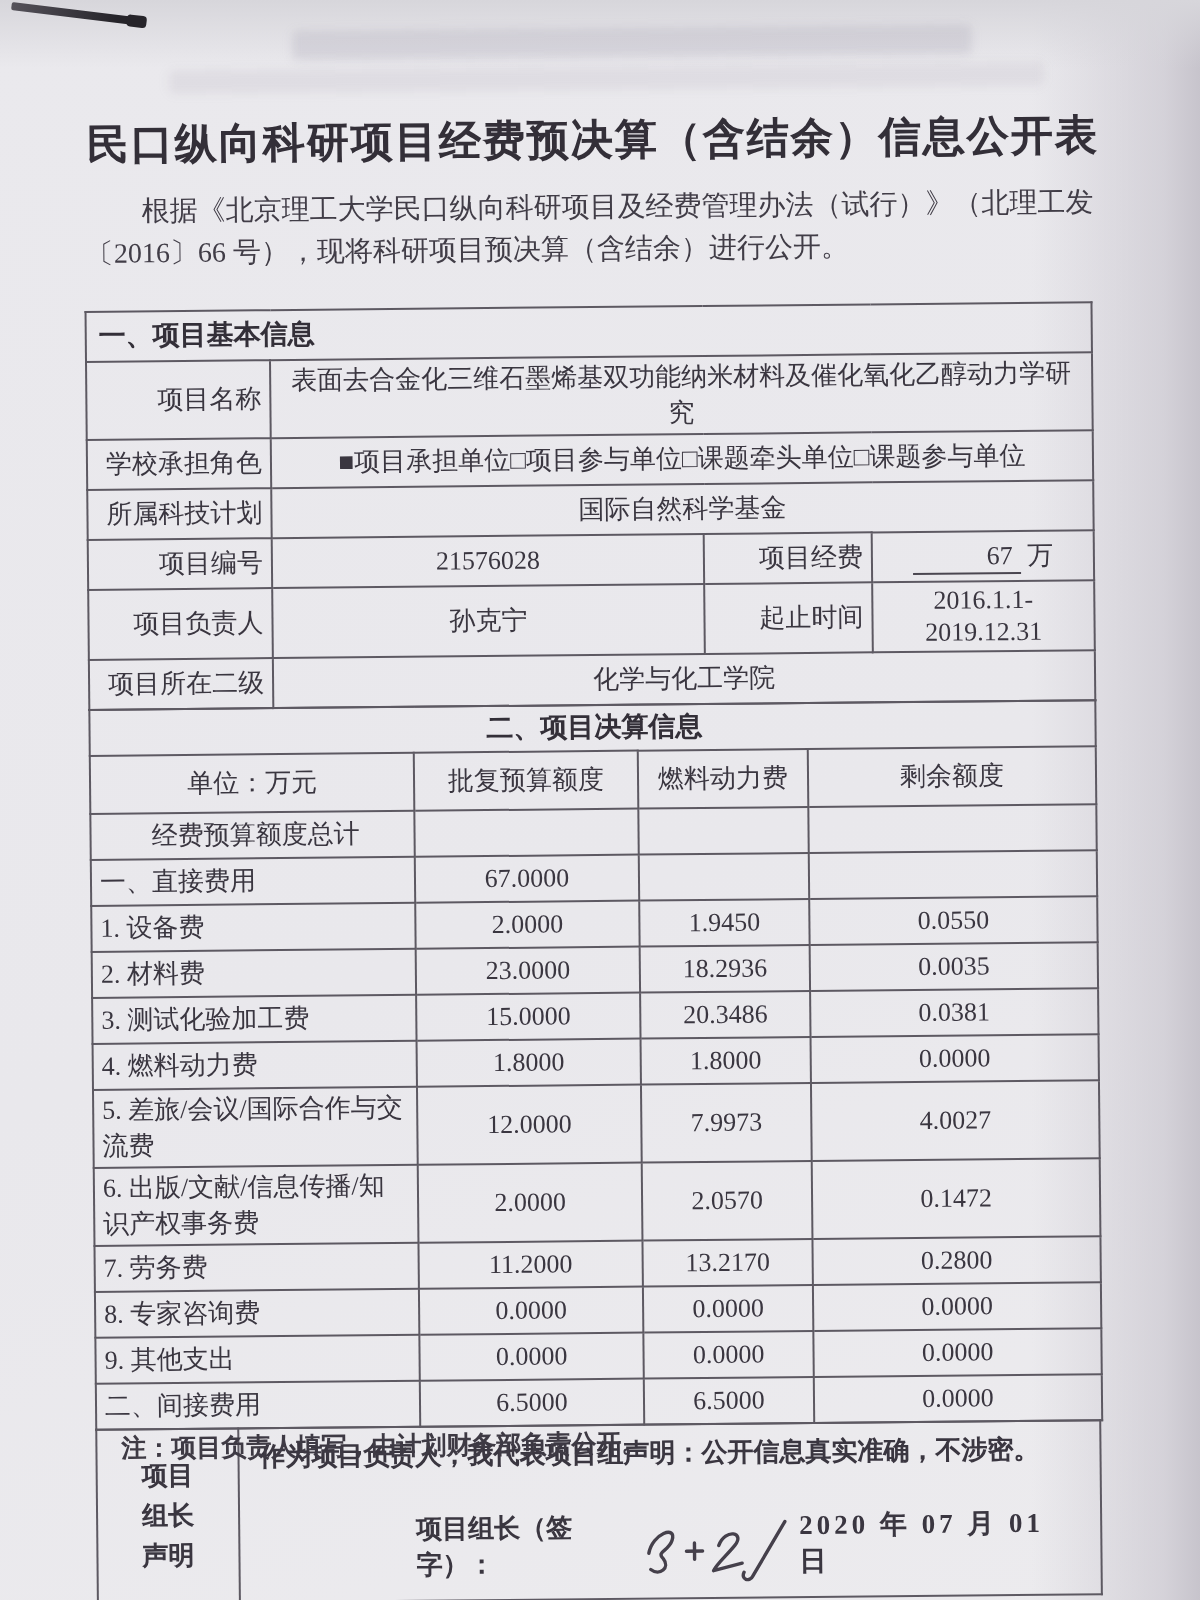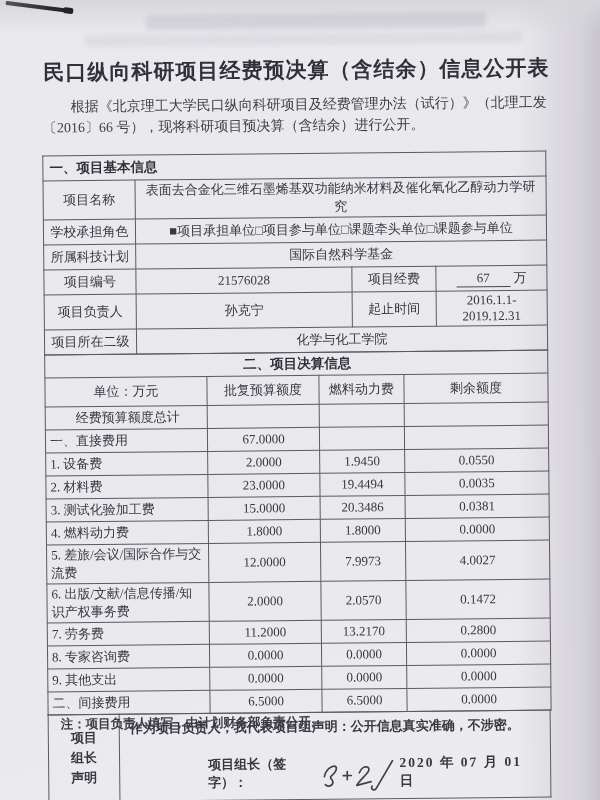--- a/index.html
+++ b/index.html
@@ -31,23 +31,23 @@
   .intro{margin:10px 48px 0 46px;font-size:14px;line-height:21px;
     text-indent:2em;color:#413d47;}
 
   .tables{position:absolute;left:45px;top:153px;width:503px;}
   table{width:100%;border-collapse:collapse;table-layout:fixed;}
   td{border:1px solid #5d5962;font-size:13px;color:#3a3640;
      padding:1px 4px;vertical-align:middle;overflow:hidden;}
   .sec-row td{font-weight:bold;font-family:"Liberation Sans","DejaVu Sans",sans-serif;
      font-size:13.5px;height:22px;padding-left:6px;color:#332f38;}
   .basic td{height:22px;}
-  .basic .lbl{text-align:center;}
+  .basic .lbl{text-align:right;}
   .basic .val{text-align:center;}
-  .underlined{display:inline-block;min-width:46px;text-align:center;
+  .underlined{display:inline-block;min-width:46px;text-align:right;
      border-bottom:1px solid #4a4650;padding:0 4px;}
   .budget td{height:20px;text-align:center;}
   .budget td.lbl{text-align:left;}
   .budget .hdr td{height:26px;font-size:13px;}
   .budget .total-row td.lbl{padding-left:30px;}
   .decl{margin-top:-1px;}
   .decl .decl-label{width:62px;text-align:center;font-weight:bold;
      font-size:13px;line-height:20px;}
   .decl .decl-body{height:86px;padding:0;vertical-align:top;position:relative;}
   .statement{margin:5px 8px 0 10px;font-weight:600;font-size:13px;}
@@ -150,21 +150,21 @@
       </tr>
       <tr>
         <td class="lbl">1. 设备费</td>
         <td>2.0000</td>
         <td>1.9450</td>
         <td>0.0550</td>
       </tr>
       <tr>
         <td class="lbl">2. 材料费</td>
         <td>23.0000</td>
-        <td>19.4494</td>
+        <td>18.2936</td>
         <td>0.0035</td>
       </tr>
       <tr>
         <td class="lbl">3. 测试化验加工费</td>
         <td>15.0000</td>
         <td>20.3486</td>
         <td>0.0381</td>
       </tr>
       <tr>
         <td class="lbl">4. 燃料动力费</td>

